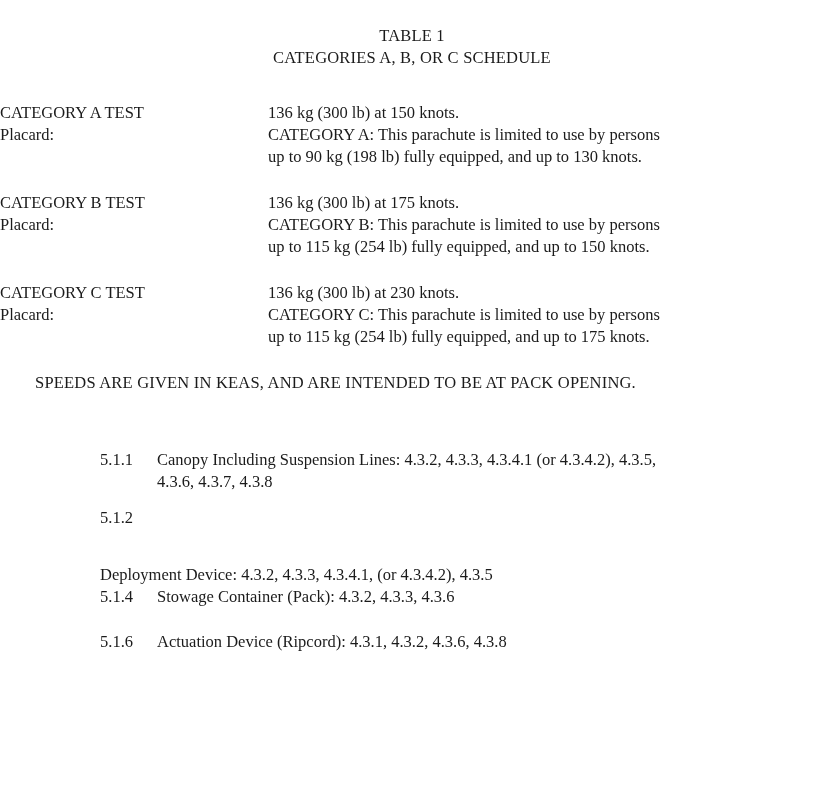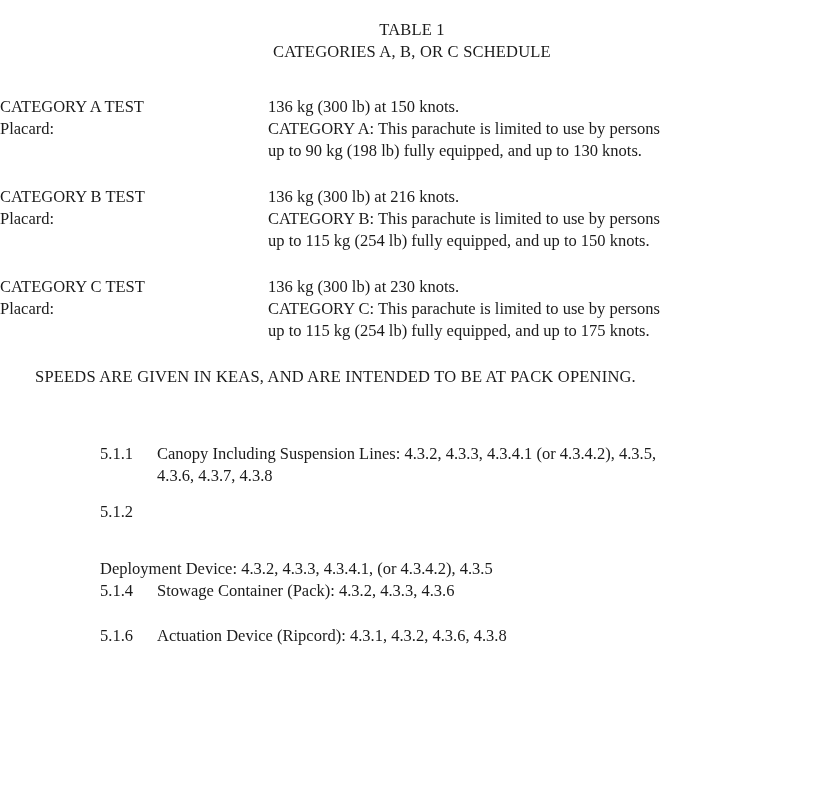--- a/index.html
+++ b/index.html
@@ -6,21 +6,21 @@
   .page {
     width: 824px; height: 785px;
     background: #ffffff;
     color: #1b1b1b;
     font-family: "Liberation Serif", "DejaVu Serif", serif;
     font-size: 16.5px;
     line-height: 22px;
     position: relative;
     overflow: hidden;
   }
-  .title-block { padding-top: 19px; text-align: center; }
+  .title-block { padding-top: 25px; text-align: center; }
   .title-block div { letter-spacing: 0.2px; }
 
   .categories { margin-top: 33px; }
   .cat-block { margin-bottom: 24px; }
   .cat-row { display: flex; }
   .cat-label { flex: 0 0 258px; width: 258px; text-align: left; white-space: nowrap; }
   .cat-value { flex: 1; margin-left: 10px; white-space: nowrap; }
 
   .speeds { margin-top: 8px; margin-left: 35px; letter-spacing: 0.2px; }
 
@@ -58,21 +58,21 @@
       </div>
       <div class="cat-row">
         <div class="cat-label"></div>
         <div class="cat-value">up to 90 kg (198 lb) fully equipped, and up to 130 knots.</div>
       </div>
     </div>
 
     <div class="cat-block">
       <div class="cat-row">
         <div class="cat-label">CATEGORY B TEST</div>
-        <div class="cat-value">136 kg (300 lb) at 216 knots.</div>
+        <div class="cat-value">136 kg (300 lb) at 175 knots.</div>
       </div>
       <div class="cat-row">
         <div class="cat-label">Placard:</div>
         <div class="cat-value">CATEGORY B: This parachute is limited to use by persons</div>
       </div>
       <div class="cat-row">
         <div class="cat-label"></div>
         <div class="cat-value">up to 115 kg (254 lb) fully equipped, and up to 150 knots.</div>
       </div>
     </div>

